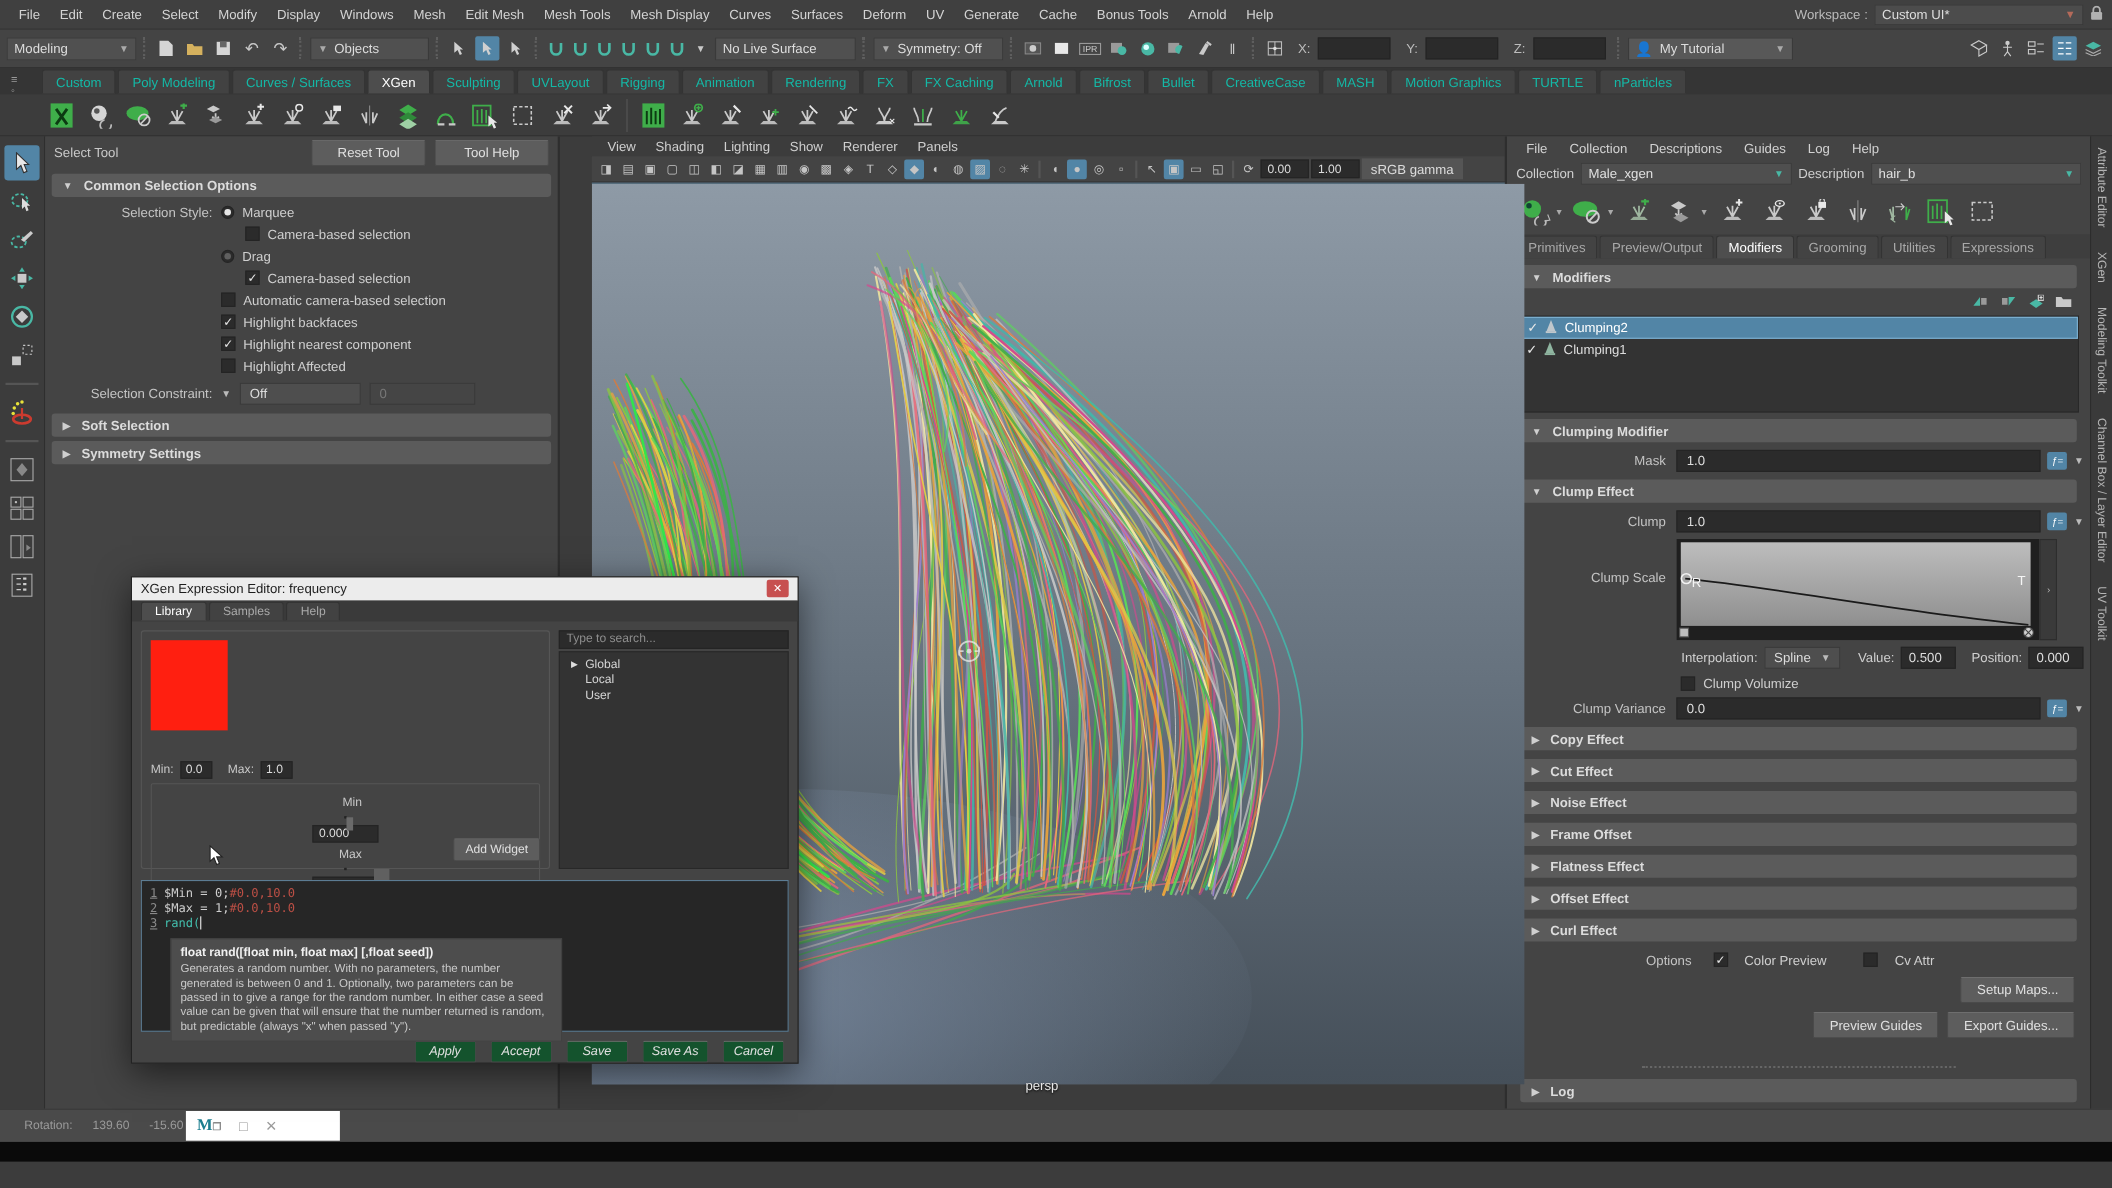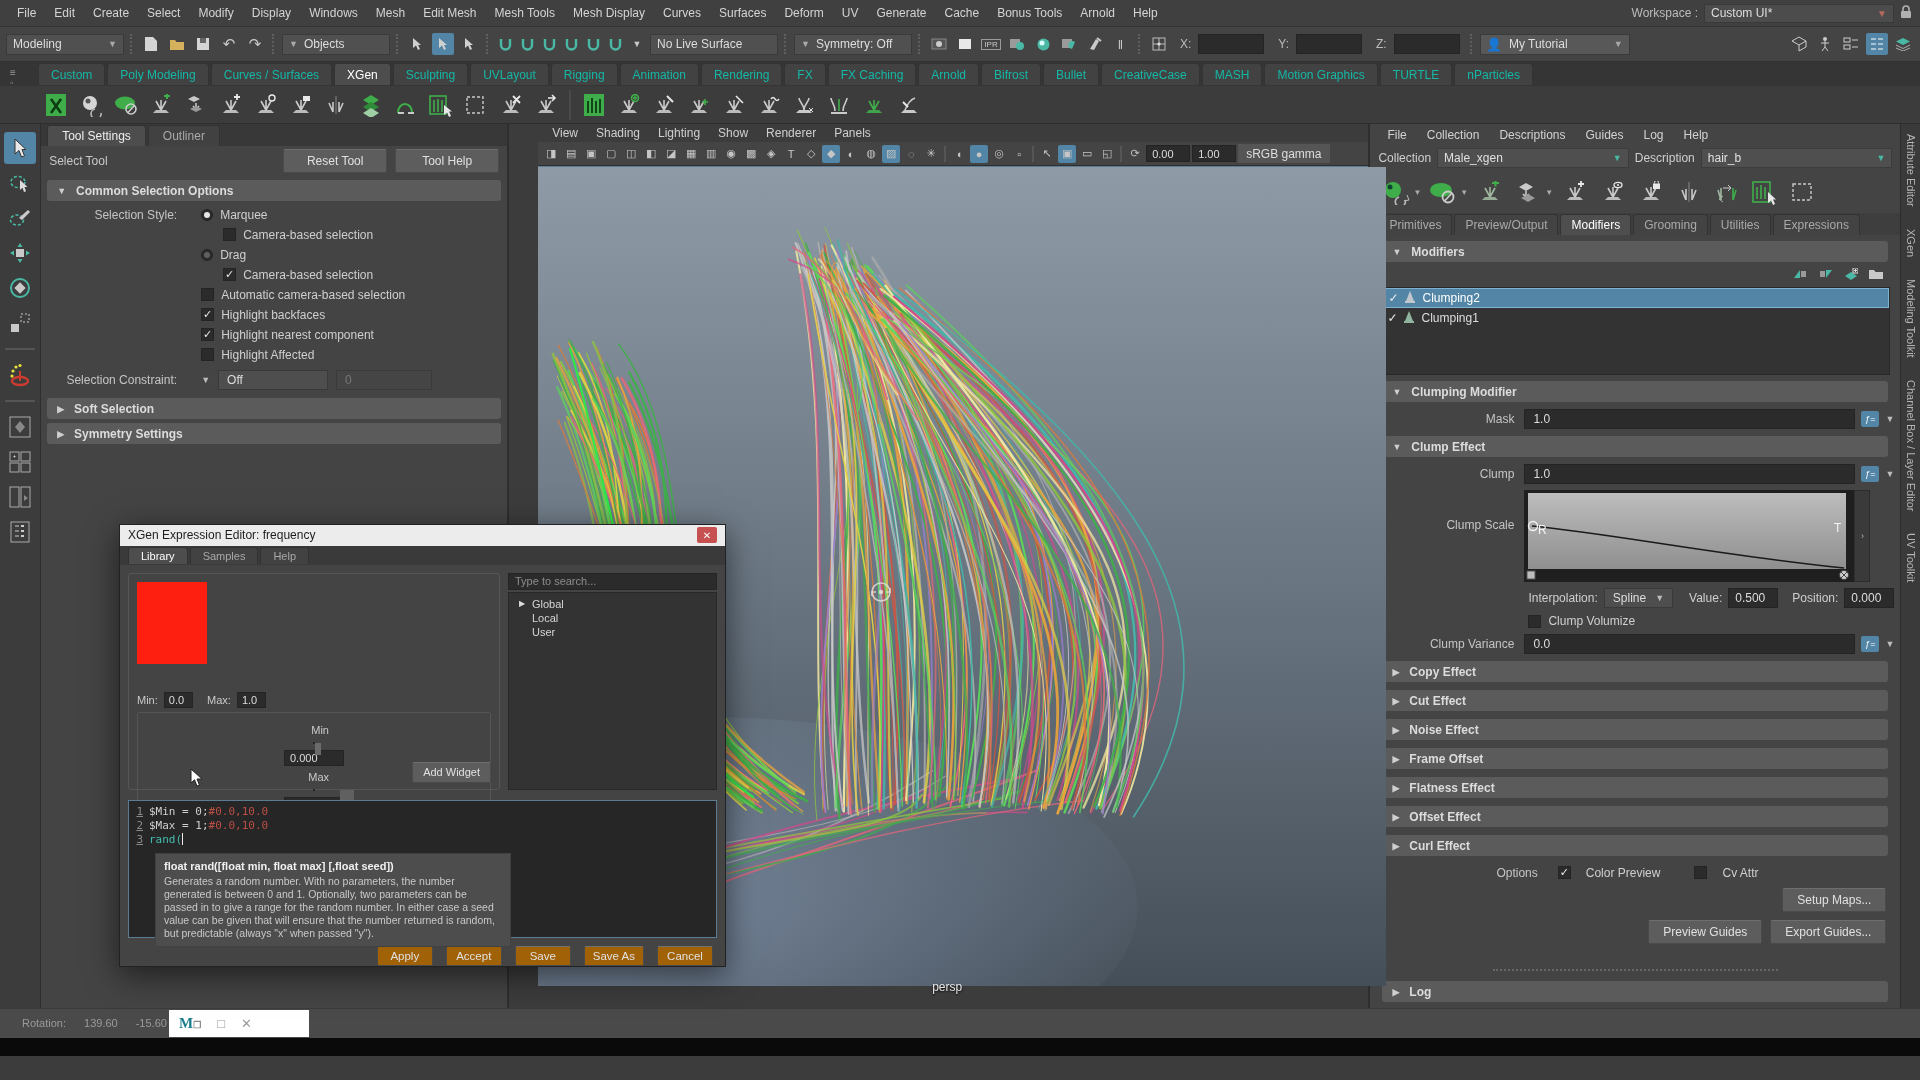--- a/index.html
+++ b/index.html
@@ -63,21 +63,21 @@
   .lp-tab { padding:3px 14px; background:#414141; color:#a9a9a9; border-radius:3px 3px 0 0; border:1px solid #323232; border-bottom:none; }
   .lp-tab.active { background:#4d4d4d; color:#eee; }
   #lp-toolrow { height:30px; display:flex; align-items:center; padding:0 8px; gap:8px; }
   #lp-toolname { color:#c9c9c9; }
   .btn { background:#5d5d5d; border:1px solid #4a4a4a; border-top-color:#6e6e6e; color:#e0e0e0;
     height:24px; display:flex; align-items:center; justify-content:center; padding:0 14px; border-radius:2px; }
   .sec { height:21px; background:#5b5b5b; border-radius:3px; display:flex; align-items:center;
     gap:10px; padding:0 10px; margin:4px 6px; color:#dcdcdc; font-weight:bold; }
   .sec .arr { font-size:9px; color:#cfcfcf; }
   .form-row { display:flex; align-items:center; min-height:19px; margin:1px 0; }
-  .form-label { width:160px; text-align:right; padding-right:24px; color:#c4c4c4; }
+  .form-label { width:160px; text-align:right; padding-right:8px; color:#c4c4c4; }
   .cb { width:13px; height:13px; background:#2b2b2b; border:1px solid #242424; display:inline-flex;
     align-items:center; justify-content:center; color:#e8e8e8; font-size:11px; margin-right:7px; flex:none; }
   .rb { width:12px; height:12px; border-radius:50%; background:#2b2b2b; border:1px solid #242424;
     display:inline-flex; align-items:center; justify-content:center; margin-right:7px; flex:none; }
   .rb i { width:6px; height:6px; border-radius:50%; background:transparent; }
   .rb.on i { background:#e6e6e6; }
   .rb.dim i { background:#5f5f5f; }
   .indent1 { margin-left:22px; }
   .fieldbox { height:20px; background:#4e4e4e; border:1px solid #3a3a3a; display:flex; align-items:center;
     padding:0 8px; color:#ddd; }
@@ -190,22 +190,22 @@
   .code-num { width:20px; text-align:right; padding-right:6px; color:#8a8a8a; text-decoration:underline; }
   .code-txt { color:#cfcfcf; }
   .code-comment { color:#bb4f45; }
   .code-kw { color:#43bfae; }
   .caret { display:inline-block; width:1px; height:12px; background:#eee; vertical-align:middle; }
   #code-help { position:absolute; left:26px; top:52px; width:356px; background:#4d4d4d;
     border:1px solid #414141; padding:6px 8px; font-family:"Liberation Sans",sans-serif; }
   #code-help .h-title { font-weight:bold; color:#f0f0f0; font-size:11px; margin-bottom:3px; }
   #code-help .h-body { color:#c9c9c9; font-size:10.5px; line-height:13px; }
   #dlg-buttons { display:flex; justify-content:flex-end; gap:13px; padding:6px 12px 0; }
-  .dlg-btn { min-width:56px; height:20px; background:#a16207; border:1px solid #4a4a4a; border-top-color:#707070;
-    color:#e0e0e0; display:flex; align-items:center; justify-content:center; font-size:11.5px; border-radius:2px; padding:0 8px; }
+  .dlg-btn { min-width:56px; height:20px; background:#14532d; border:1px solid #4a4a4a; border-top-color:#707070;
+    color:#e0e0e0; display:flex; align-items:center; justify-content:center; font-size:11.5px; border-radius:2px; padding:0 8px;font-style:italic; }
 
   #mouse-cursor { position:absolute; left:190px; top:768px; z-index:99; }
 </style>
 </head>
 <body>
 
 <div id="app">
 
   <div id="menubar">
     <div id="menubar-items" style="display: flex; align-items: center;">
@@ -706,24 +706,20 @@
             <rect x="3" y="2" width="18" height="20" fill="none" stroke="#aaa"></rect>
             <path d="M7 6 h4 M7 11 h4 M7 16 h4" stroke="#ccc"></path>
             <rect x="13" y="5" width="3" height="2" fill="#ccc"></rect>
             <rect x="13" y="10" width="3" height="2" fill="#ccc"></rect>
             <rect x="13" y="15" width="3" height="2" fill="#ccc"></rect>
           </svg>
         </div>
       </div>
 
     <div id="left-panel">
-      <div id="lp-tabs" style="display: flex; align-items: center;">
-          <div class="lp-tab active">Tool Settings</div>
-          <div class="lp-tab">Outliner</div>
-        </div>
       <div id="lp-toolrow">
         <span id="lp-toolname">Select Tool</span>
         <span style="margin-left:auto"></span>
         <div class="btn" style="width:104px">Reset Tool</div>
         <div class="btn" style="width:104px">Tool Help</div>
       </div>
 
       <div class="sec">
         <span class="arr">▼</span>
         <span>Common Selection Options</span>

